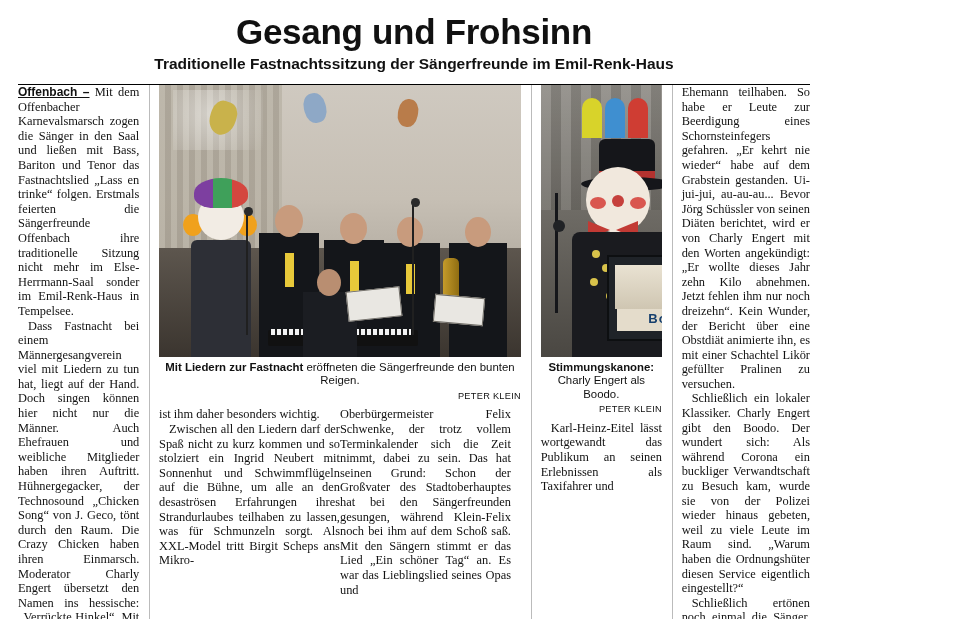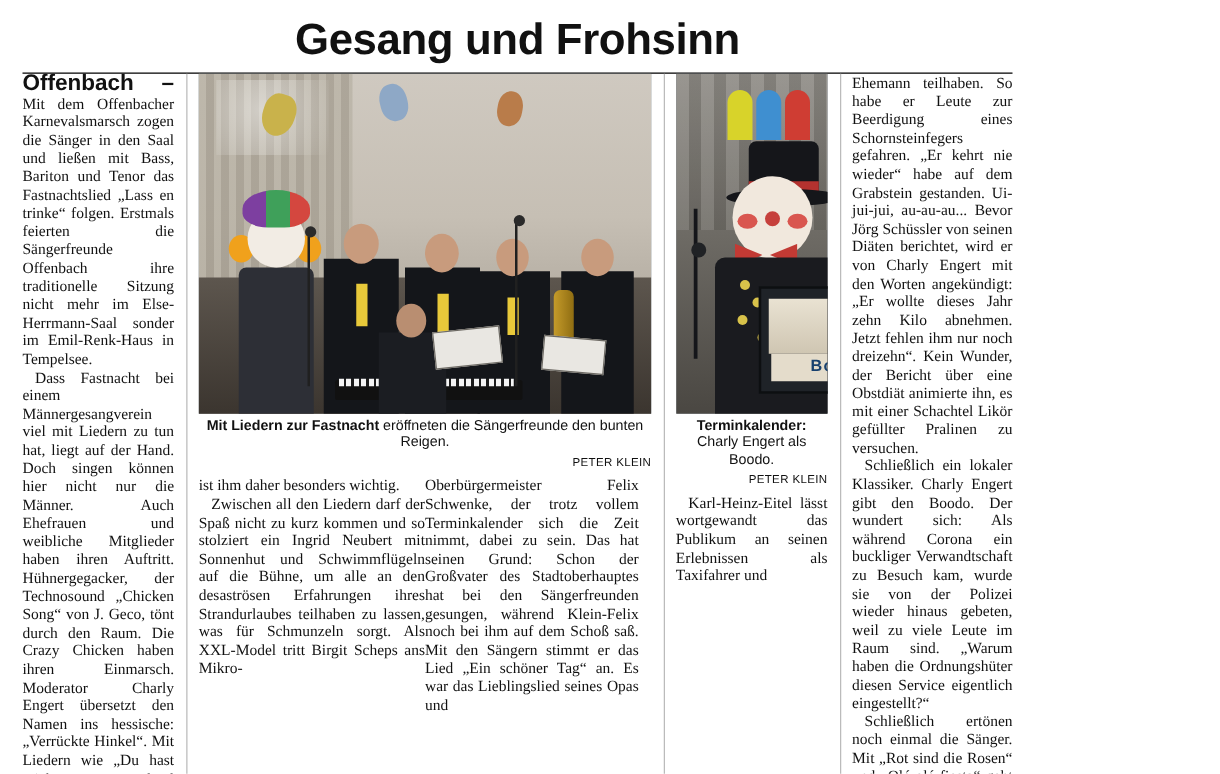--- a/index.html
+++ b/index.html
@@ -55,21 +55,21 @@
   .col.mid { width: 372px; padding-right: 10px; }
   .col.last { padding-right: 0; }
   .vline {
     width: 1px;
     background: #bbb;
     align-self: stretch;
     margin-right: 9px;
   }
   p { margin: 0; text-indent: 10px; }
   p.first { text-indent: 0; }
-  .lead { font-family: "Liberation Sans", sans-serif; font-weight: bold; font-size: 18px; }
+  .lead { font-family: "Liberation Sans", sans-serif; font-weight: bold; font-size: 12px; text-decoration: underline; }
   .photo-block { margin-bottom: 4px; }
   .photo {
     width: 100%;
     position: relative;
     overflow: hidden;
     background: #6a6f74;
     border: 0;
   }
   .photo.p1 { height: 272px; }
   .photo.p2 { height: 272px; }
@@ -175,20 +175,21 @@
   }
   .p2 .mic2 { position: absolute; left: 12%; bottom: 16%; width: 3px; height: 120px; background: #15161a; }
   .p2 .mic2head { position: absolute; left: 10%; bottom: 46%; width: 12px; height: 12px; border-radius: 50%; background: #202225; }
 </style>
 </head>
 <body>
 
 <div class="page">
 
   <h1 class="headline">Gesang und Frohsinn</h1>
+  <div class="subhead">Traditionelle Fastnachtssitzung der Sängerfreunde im Emil-Renk-Haus</div>
   <div class="rule"></div>
 
   <div class="cols">
 
     <div class="col">
       <p class="first"><span class="lead">Offenbach –</span><span> Mit dem Offenbacher Karnevalsmarsch zogen die Sänger in den Saal und ließen mit Bass, Bariton und Tenor das Fastnachtslied „Lass en trinke“ folgen. Erstmals feierten die Sängerfreunde Offenbach ihre traditionelle Sitzung nicht mehr im Else-Herrmann-Saal sonder im Emil-Renk-Haus in Tempelsee.</span></p>
       <p>Dass Fastnacht bei einem Männergesangverein viel mit Liedern zu tun hat, liegt auf der Hand. Doch singen können hier nicht nur die Männer. Auch Ehefrauen und weibliche Mitglieder haben ihren Auftritt. Hühnergegacker, der Technosound „Chicken Song“ von J. Geco, tönt durch den Raum. Die Crazy Chicken haben ihren Einmarsch. Moderator Charly Engert übersetzt den Namen ins hessische: „Verrückte Hinkel“. Mit Liedern wie „Du hast mich tausendmal belogen“, „Ein bisschen Spaß muss sein“ und „Ein Stern, der deinen Namen trägt“ sorgen sie für die erste Schunkelrunde des Nachmittags.</p>
       <p>Als Gast begrüßen die Aktiven</p>
     </div>
 
@@ -305,21 +306,21 @@
 
           <div class="box">
             <div class="boxface"></div>
             <div class="boxlabel">Boodo</div>
           </div>
 
           <div class="mic2"></div>
           <div class="mic2head"></div>
         </div>
         <div class="caption">
-          <b>Terminkalender:</b><span> Charly Engert als Boodo.</span>
+          <b>Stimmungskanone:</b><span> Charly Engert als Boodo.</span>
         </div>
         <div class="credit">PETER KLEIN</div>
       </div>
       <p>Karl-Heinz-Eitel lässt wortgewandt das Publikum an seinen Erlebnissen als Taxifahrer und</p>
     </div>
 
     <div class="vline"></div>
 
     <div class="col last">
       <p class="first">Ehemann teilhaben. So habe er Leute zur Beerdigung eines Schornsteinfegers gefahren. „Er kehrt nie wieder“ habe auf dem Grabstein gestanden. Ui-jui-jui, au-au-au... Bevor Jörg Schüssler von seinen Diäten berichtet, wird er von Charly Engert mit den Worten angekündigt: „Er wollte dieses Jahr zehn Kilo abnehmen. Jetzt fehlen ihm nur noch dreizehn“. Kein Wunder, der Bericht über eine Obstdiät animierte ihn, es mit einer Schachtel Likör gefüllter Pralinen zu versuchen.</p>

